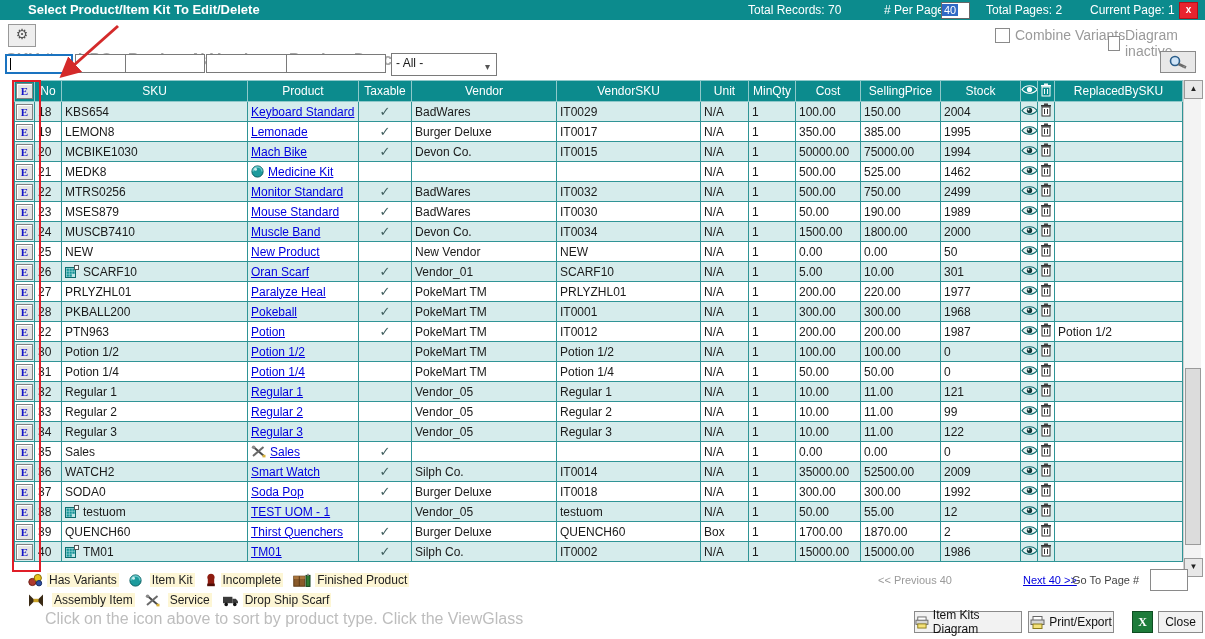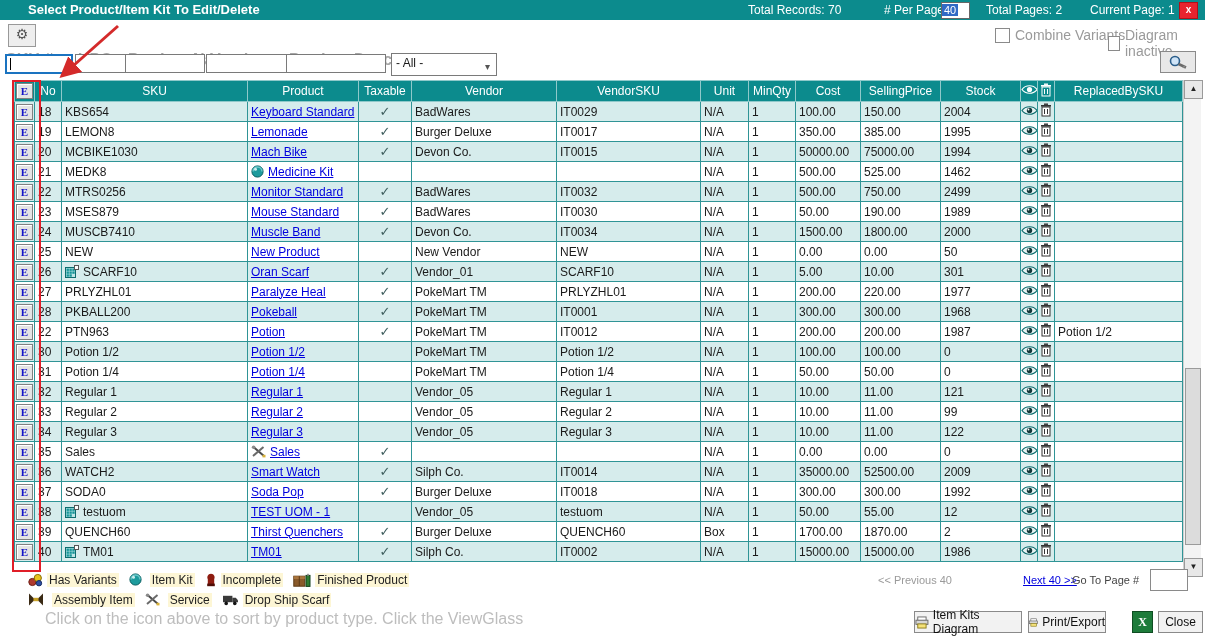--- a/index.html
+++ b/index.html
@@ -54,31 +54,31 @@
     font-size:8px;color:#222;text-align:center;line-height:15px;cursor:pointer;}
   .vscroll .up{top:0;}
   .vscroll .down{bottom:0;}
   .vscroll .thumb{position:absolute;left:1px;top:288px;width:14px;height:175px;background:#dcdcdc;border:1px solid #9a9a9a;cursor:grab;}
   
   .annot-rect{position:absolute;left:12px;top:80px;width:25px;height:488px;border:2px solid #e01e28;z-index:40;pointer-events:none;}
   .annot-arrow{position:absolute;left:42px;top:20px;z-index:50;pointer-events:none;}
   
   .legend{position:absolute;left:28px;top:570px;}
   .legend-row{display:flex;align-items:center;gap:10px;height:20px;}
-  .legend-item{display:flex;gap:4px;cursor:pointer;}
+  .legend-item{display:flex;align-items:center;gap:4px;cursor:pointer;}
   .legend-item .lbl{background:#fdf6d5;padding:0 2px;font-size:12px;color:#222;}
   .helper{position:absolute;left:45px;top:608px;font-size:16px;color:#bdbdbd;line-height:1.4;}
   .pg-prev{position:absolute;left:878px;top:574px;color:#9a9a9a;font-size:11px;}
   .pg-next{position:absolute;left:1023px;top:574px;color:#0000dd;text-decoration:underline;font-size:11px;cursor:pointer;}
   .pg-goto{position:absolute;left:1072px;top:574px;color:#444;font-size:11px;}
   .pg-input{position:absolute;left:1150px;top:569px;width:36px;height:20px;border:1px solid#8a8a8a;background:#fff;}
   .fbtn{position:absolute;top:611px;height:22px;background:#f2f2f2;border:1px solid #8a8a8a;display:flex;
     align-items:center;justify-content:center;gap:4px;font-size:12px;color:#111;cursor:pointer;box-sizing:border-box;}
   .btn-itemkits{left:914px;width:108px;}
-  .btn-print{left:1028px;width:78px;align-items:center;}
+  .btn-print{left:1028px;width:86px;align-items:center;}
   .btn-excel{left:1132px;width:21px;background:#1d7b3a;border:1px solid #0f4d22;color:#fff;
     font-family:"Liberation Serif",serif;font-weight:bold;}
   .btn-close{left:1158px;width:45px;}
 </style>
 </head>
 <body>
 
 <div class="titlebar">
   <span class="win-title">Select Product/Item Kit To Edit/Delete</span>
   <span class="tb-item tb-records">Total Records: 70</span>

